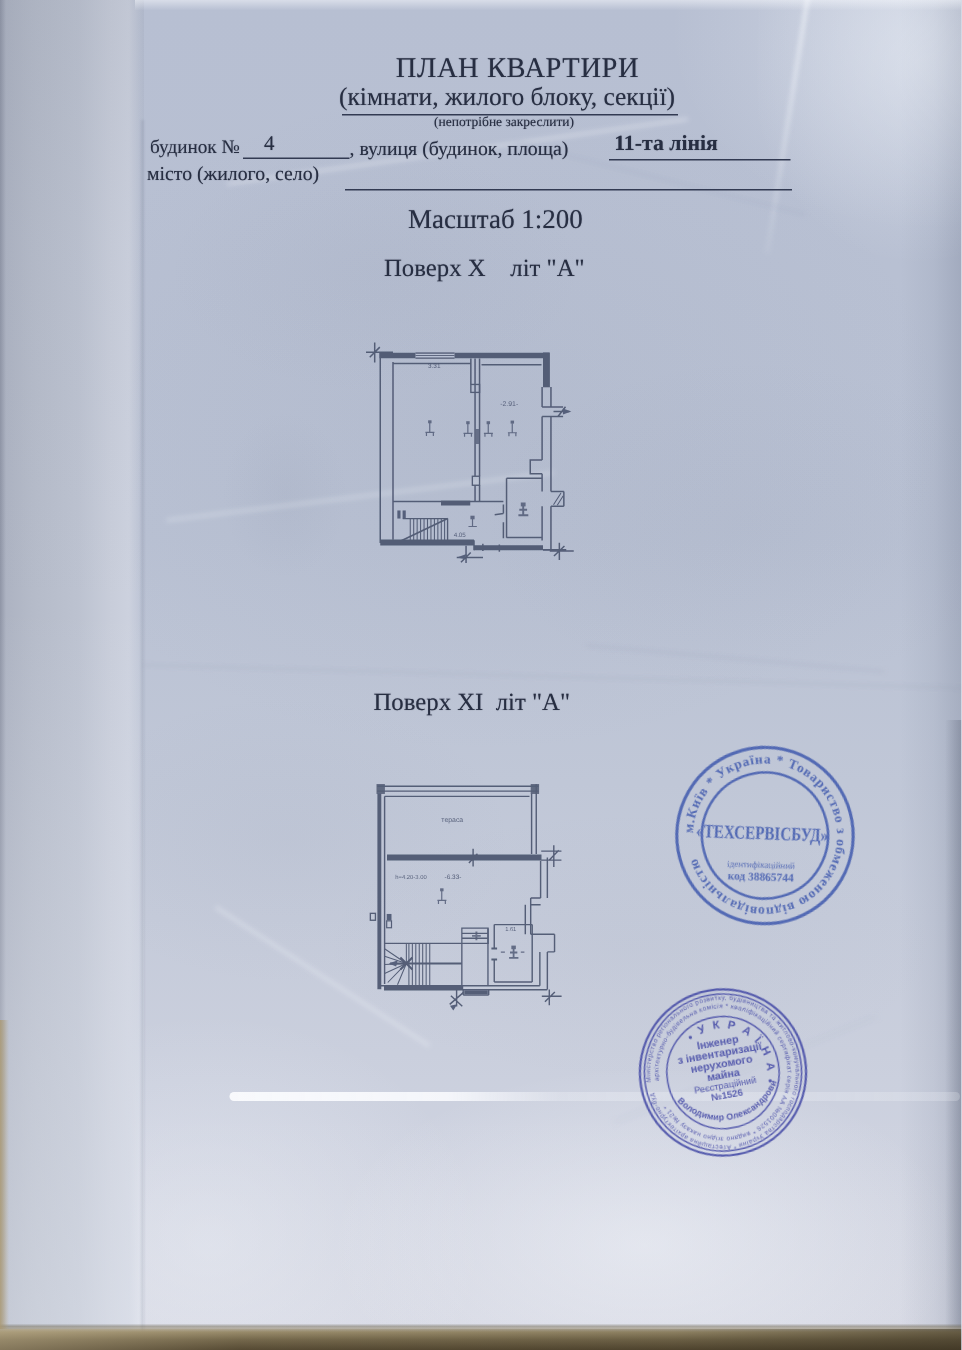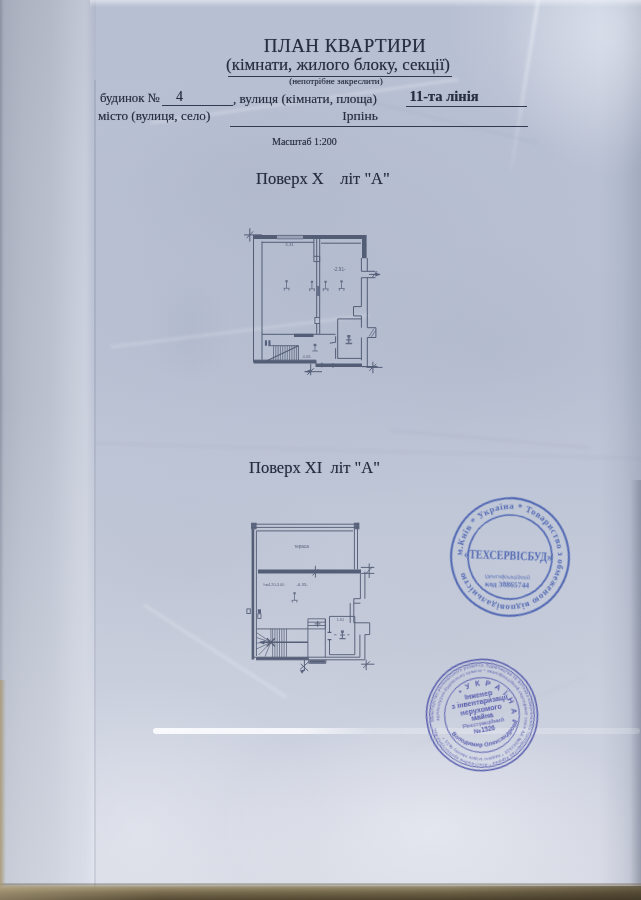--- a/index.html
+++ b/index.html
@@ -58,29 +58,28 @@
   <div class="abs" style="left:0;top:680px;width:6px;height:206px;background:linear-gradient(90deg,rgba(172,154,115,0.85),rgba(172,154,115,0));"></div>
 
   <div class="txt" style="left:0;top:36px;width:690px;text-align:center;font-size:19px;letter-spacing:0.4px;">ПЛАН КВАРТИРИ</div>
   <div class="txt" style="left:0;top:55.5px;width:676px;text-align:center;font-size:17px;">(кімнати, жилого блоку, секції)</div>
   <div class="ul" style="left:228px;top:75.5px;width:224px;"></div>
   <div class="txt" style="left:0;top:76.5px;width:672px;text-align:center;font-size:9px;">(непотрібне закреслити)</div>
 
   <div class="txt" style="left:100px;top:91.5px;font-size:12.8px;">будинок №</div>
   <div class="txt" style="left:176px;top:90px;font-size:14px;">4</div>
   <div class="ul" style="left:162px;top:105.2px;width:71px;"></div>
-  <div class="txt" style="left:233px;top:91.5px;font-size:13.2px;">, вулиця (кімнати, площа)</div>
+  <div class="txt" style="left:233px;top:91.5px;font-size:13.2px;">, вулиця (будинок, площа)</div>
   <div class="txt" style="left:406px;top:89px;width:76px;text-align:center;font-size:14.5px;font-weight:bold;">11-та лінія</div>
   <div class="ul" style="left:406px;top:105.8px;width:121px;"></div>
 
-  <div class="txt" style="left:98px;top:109px;font-size:13.2px;">місто (вулиця, село)</div>
-  <div class="txt" style="left:230px;top:109px;width:260px;text-align:center;font-size:13.5px;">Ірпінь</div>
+  <div class="txt" style="left:98px;top:109px;font-size:13.2px;">місто (жилого, село)</div>
   <div class="ul" style="left:230px;top:126.3px;width:298px;"></div>
 
-  <div class="txt" style="left:272px;top:136.5px;font-size:10px;">Масштаб 1:200</div>
+  <div class="txt" style="left:272px;top:136.5px;font-size:18px;">Масштаб 1:200</div>
 
   <div class="txt" style="left:256px;top:170.5px;font-size:16.5px;">Поверх X&nbsp;&nbsp;&nbsp;&nbsp;літ "А"</div>
   <div class="txt" style="left:249px;top:459.5px;font-size:16.5px;">Поверх XI&nbsp;&nbsp;літ "А"</div>
 
   <svg class="abs" style="left:236px;top:222px;" width="164" height="160" viewBox="236 222 164 160">
       <defs>
         <filter id="pb1" x="-5%" y="-5%" width="110%" height="110%">
           <feGaussianBlur stdDeviation="0.28"></feGaussianBlur>
         </filter>
       </defs>

